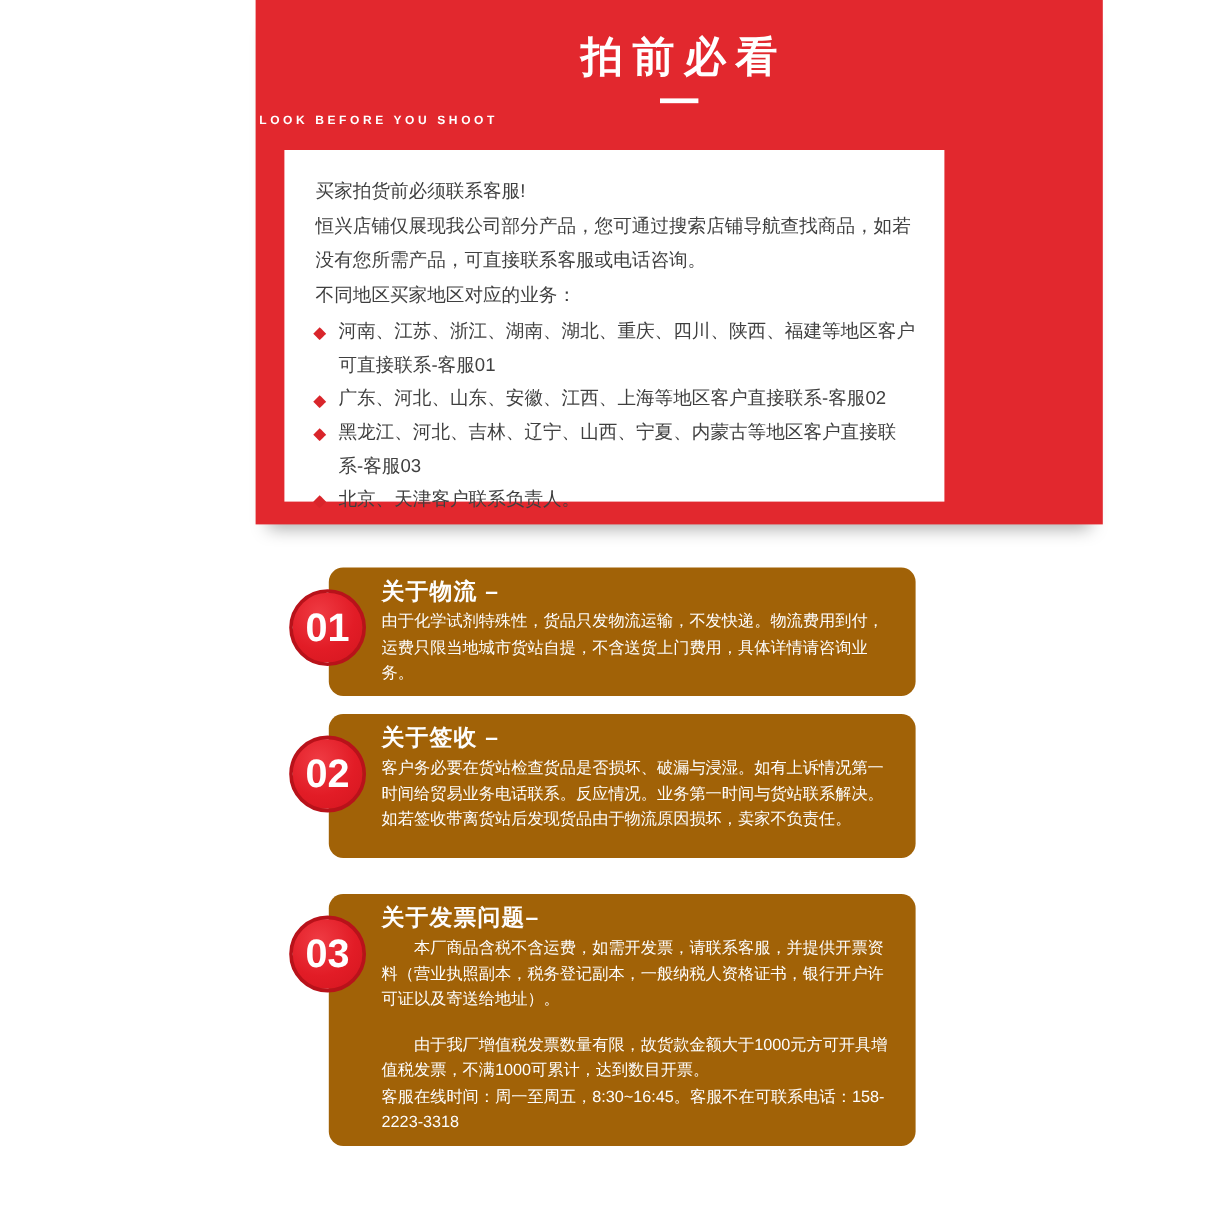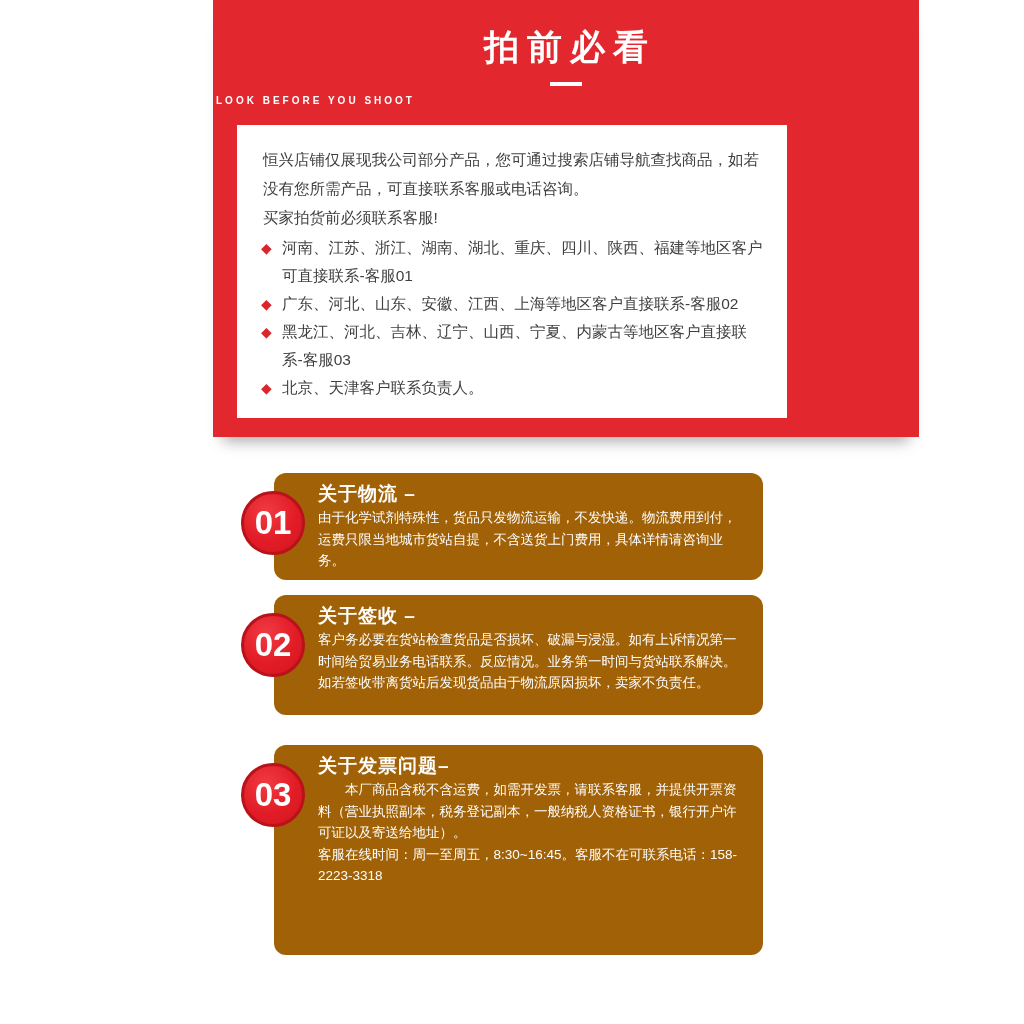--- a/index.html
+++ b/index.html
@@ -82,22 +82,23 @@
 <body>
 
 <div class="page">
 
   <div class="banner">
     <div class="banner-title">拍前必看</div>
     <div class="banner-underline"></div>
     <div class="banner-subtitle">LOOK BEFORE YOU SHOOT</div>
 
     <div class="notice-card">
+      <p class="intro">买家拍货前必须联系客服!</p>
       <p class="intro">恒兴店铺仅展现我公司部分产品，您可通过搜索店铺导航查找商品，如若没有您所需产品，可直接联系客服或电话咨询。</p>
-      <p class="intro">买家拍货前必须联系客服!</p>
+      <p class="intro">不同地区买家地区对应的业务：</p>
       <ul class="bullets">
         <li>
           <span class="diamond">◆</span>
           <span>河南、江苏、浙江、湖南、湖北、重庆、四川、陕西、福建等地区客户可直接联系-客服01</span>
         </li>
         <li>
           <span class="diamond">◆</span>
           <span>广东、河北、山东、安徽、江西、上海等地区客户直接联系-客服02</span>
         </li>
         <li>
@@ -126,17 +127,18 @@
       <h3 class="sec-title">关于签收 –</h3>
       <p class="sec-body">客户务必要在货站检查货品是否损坏、破漏与浸湿。如有上诉情况第一时间给贸易业务电话联系。反应情况。业务第一时间与货站联系解决。如若签收带离货站后发现货品由于物流原因损坏，卖家不负责任。</p>
     </div>
   </section>
 
   <section class="sec sec-3">
     <div class="num-circle">03</div>
     <div class="gray-box">
       <h3 class="sec-title">关于发票问题–</h3>
       <p class="sec-body indent">本厂商品含税不含运费，如需开发票，请联系客服，并提供开票资料（营业执照副本，税务登记副本，一般纳税人资格证书，银行开户许可证以及寄送给地址）。</p>
+      <p class="sec-body indent gap-before">由于我厂增值税发票数量有限，故货款金额大于1000元方可开具增值税发票，不满1000可累计，达到数目开票。</p>
       <p class="sec-body">客服在线时间：周一至周五，8:30~16:45。客服不在可联系电话：158-2223-3318</p>
     </div>
   </section>
 
 </div>
 
 </body></html>

